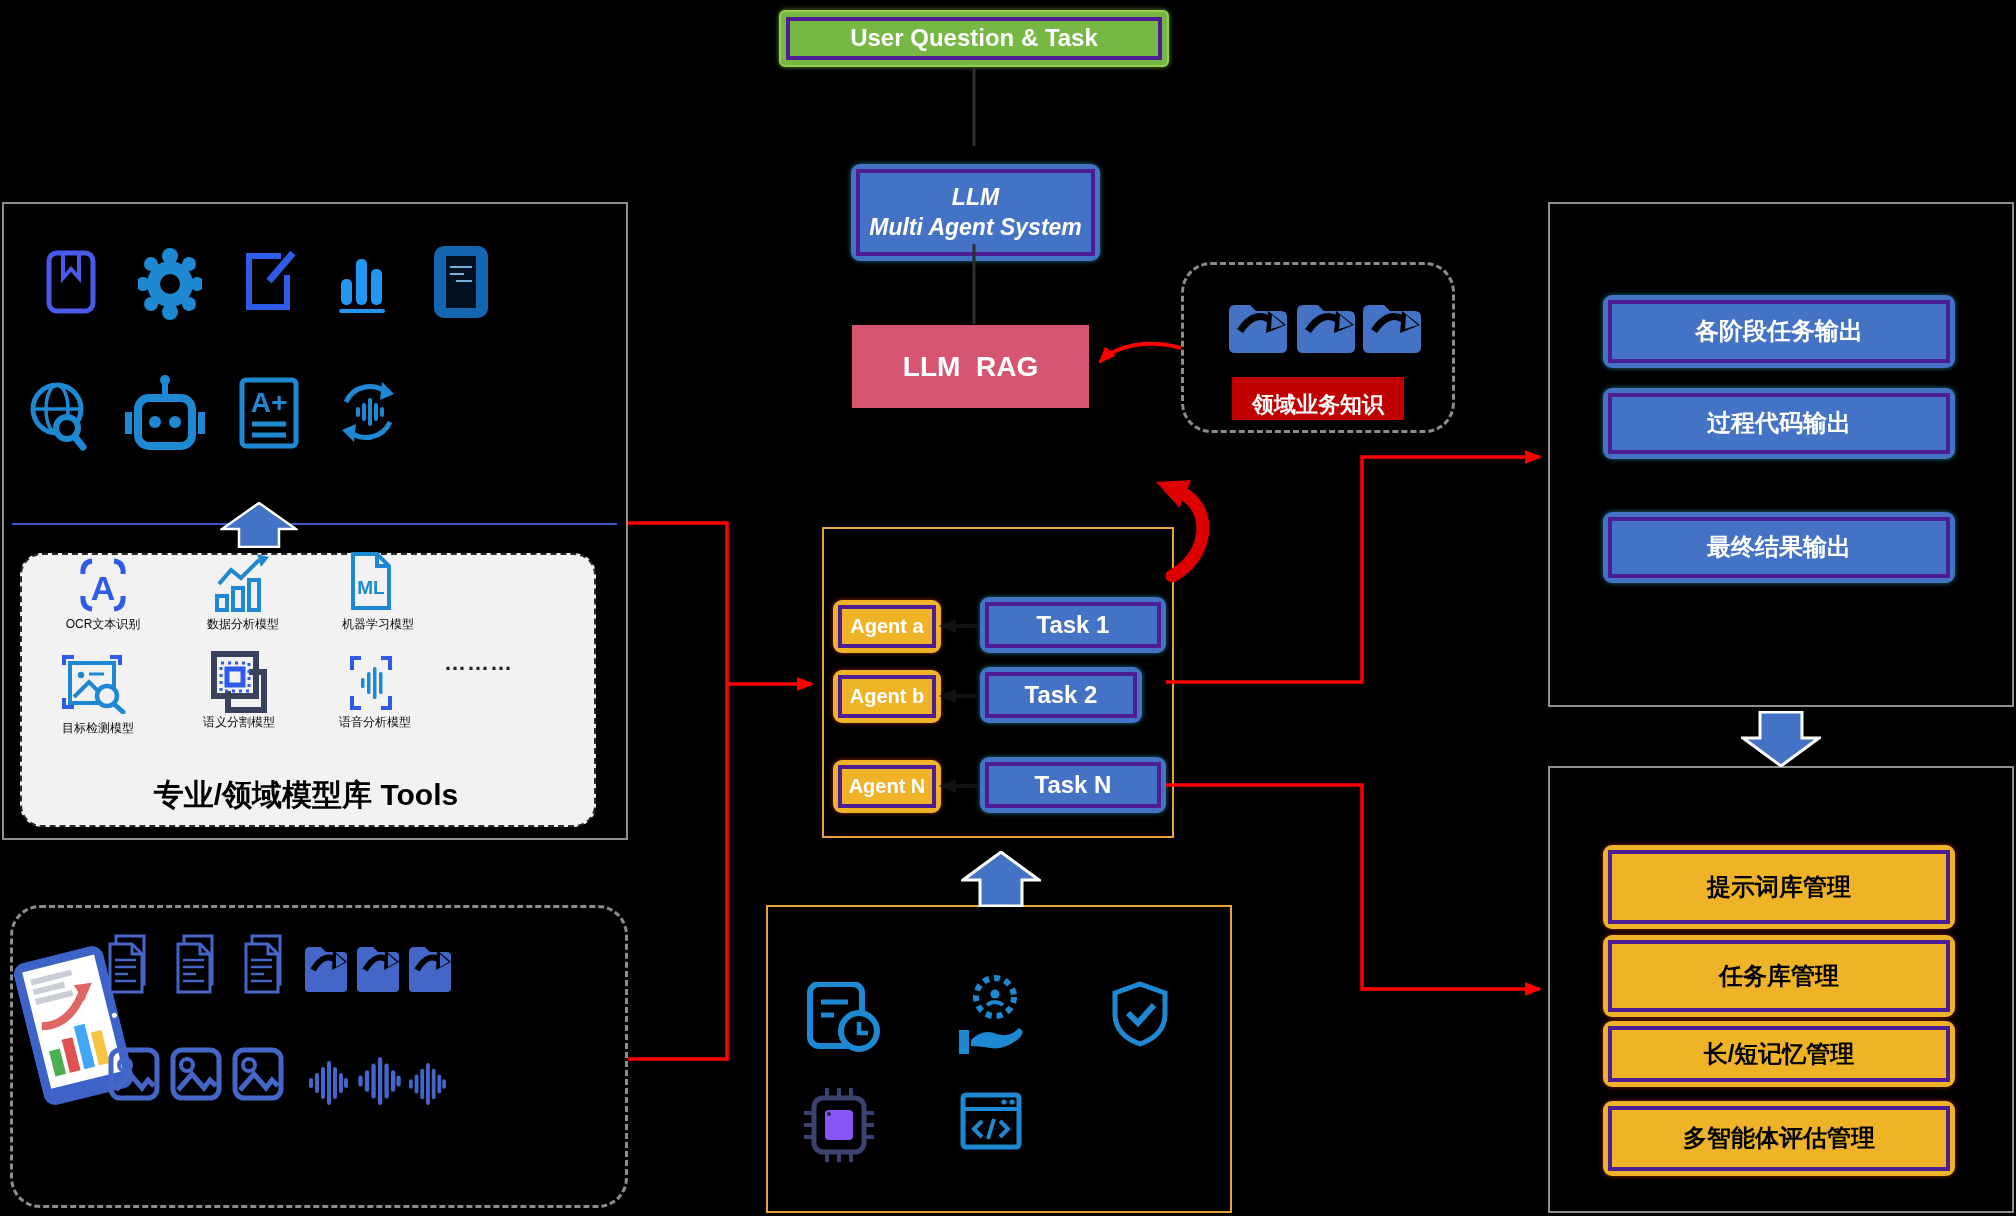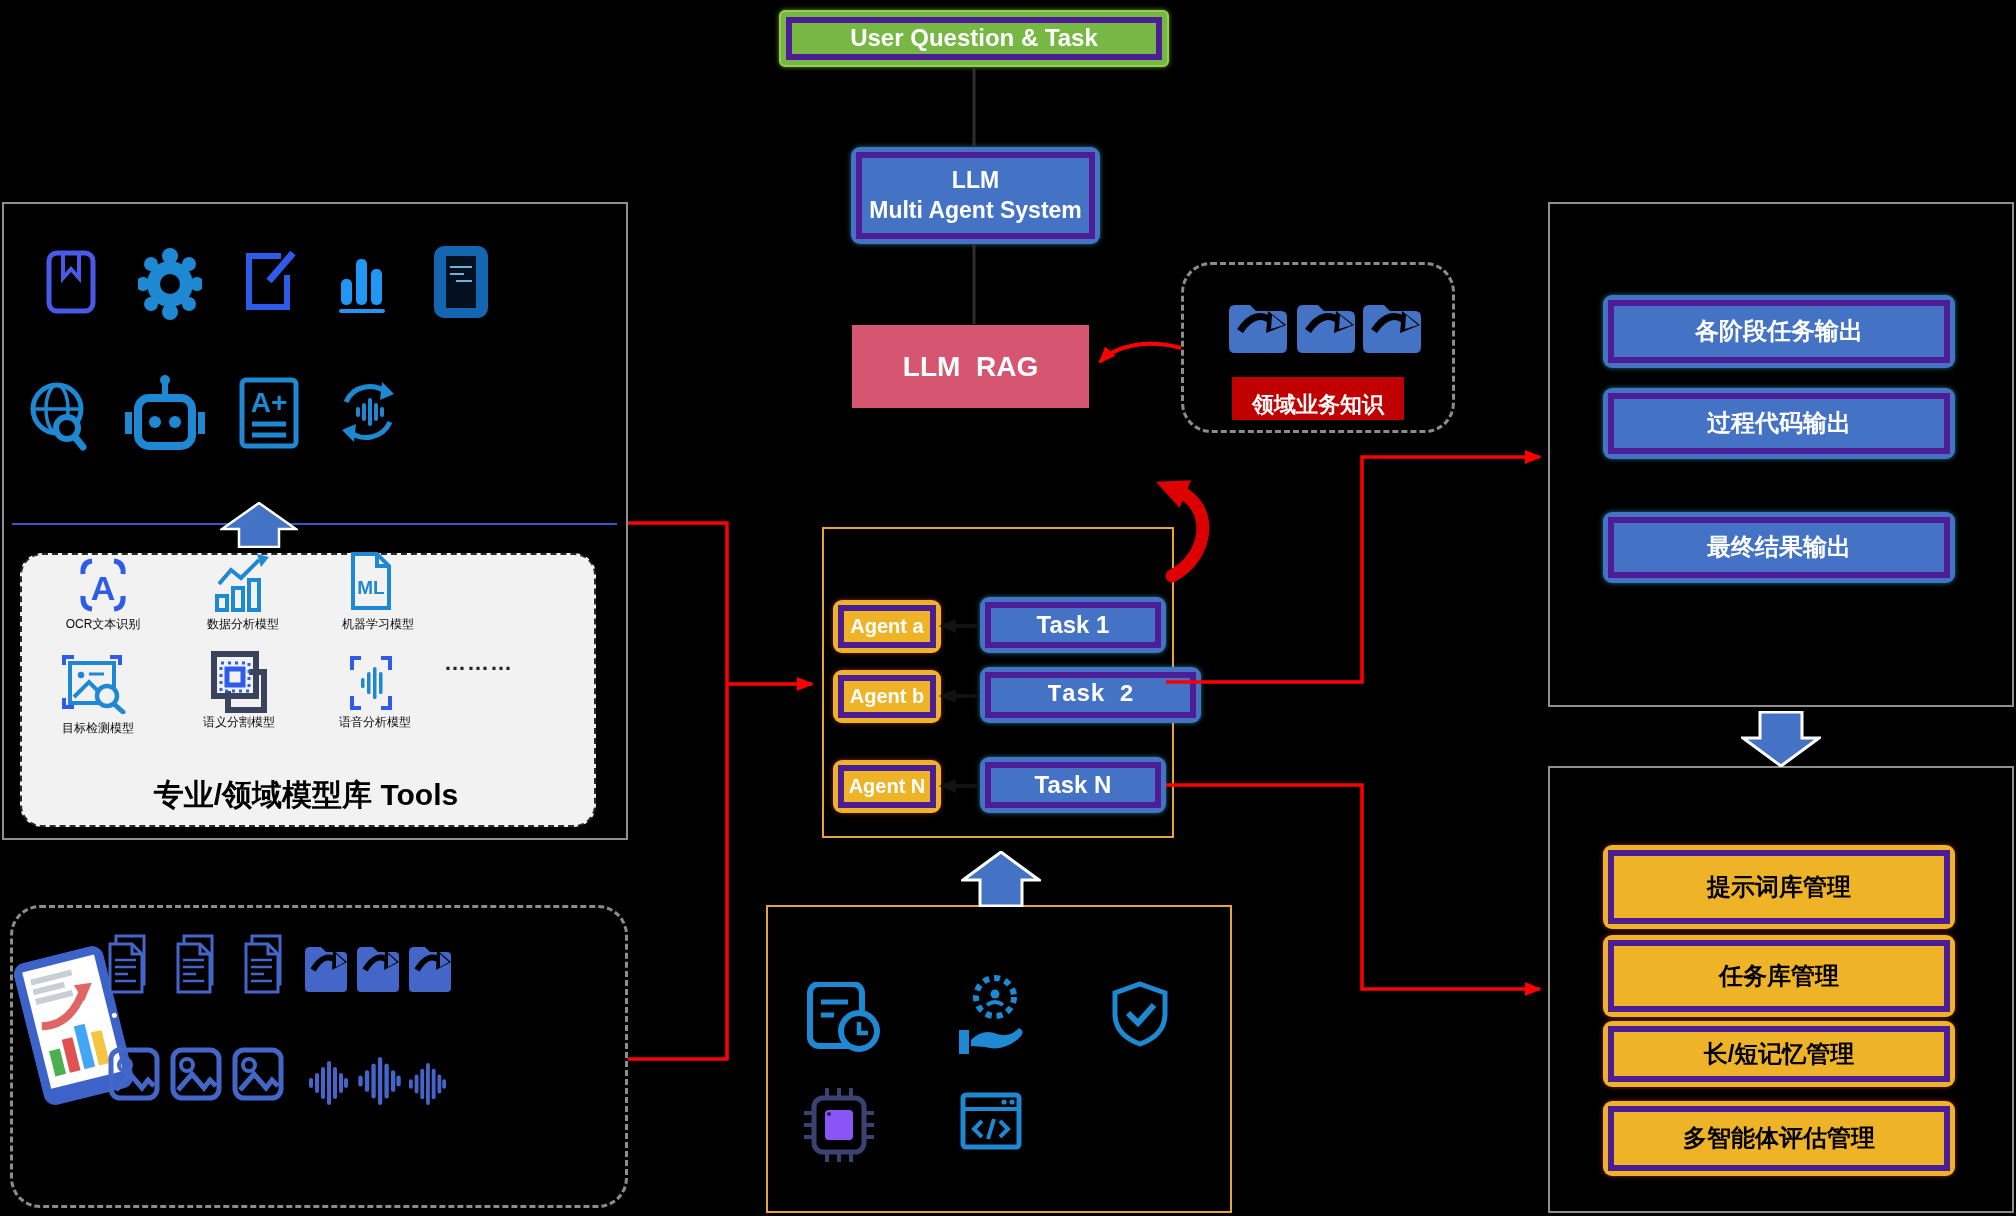--- a/index.html
+++ b/index.html
@@ -3,21 +3,21 @@
 <meta charset="utf-8">
 <style>
   html,body{margin:0;padding:0;background:#000;}
   #canvas{position:relative;width:2016px;height:1216px;background:#000;overflow:hidden;
           font-family:"Liberation Sans","DejaVu Sans",sans-serif;}
   .abs{position:absolute;box-sizing:border-box;}
   .panel{position:absolute;box-sizing:border-box;background:#000;border:2px solid #8f8f8f;z-index:1;}
   .dashedbox{position:absolute;box-sizing:border-box;background:#000;border:3px dashed #8c8c8c;border-radius:30px;z-index:1;}
   .orangeb{border:2px solid #E8A33D !important;}
   .fancy{position:absolute;box-sizing:border-box;display:flex;padding:5px;z-index:3;}
-  .fancy>.inner{flex:1;border:6px solid #4c1d95;display:flex;flex-direction:column;align-items:center;justify-content:center;
+  .fancy>.inner{flex:1;border:4px solid #4c1d95;display:flex;flex-direction:column;align-items:center;justify-content:center;
                 color:#fff;font-weight:bold;text-align:left;line-height:1.28;white-space:pre;}
   .green{background:#76B843;border:2px solid #94D14E;border-radius:6px;box-shadow:0 0 5px rgba(190,255,110,.55);}
   .blue{background:#4472C4;border-radius:9px;box-shadow:0 0 5px rgba(60,225,255,.5);}
   .gold{background:#EFB328;border-radius:9px;box-shadow:0 0 5px rgba(255,70,15,.55);}
   .gold>.inner{color:#fff;}
   .gold.tblack>.inner{color:#000;}
   .flatpink{position:absolute;background:#D65570;display:flex;align-items:center;justify-content:center;
             color:#fff;font-weight:bold;font-size:28px;white-space:pre;z-index:3;}
   .redlabel{position:absolute;background:#C00000;color:#fff;display:flex;align-items:flex-end;justify-content:center;
             font-weight:bold;font-size:22px;z-index:3;}
@@ -34,21 +34,21 @@
 </style>
 </head>
 <body>
 
 <div id="canvas">
 
   <div class="fancy green f-lg" style="left:779px;top:10px;width:390px;height:57px;">
     <div class="inner"><span>User Question &amp; Task</span></div>
   </div>
 
-  <div class="fancy blue" style="left:851px;top:147px;width:249px;height:97px;">
+  <div class="fancy blue" style="left:851px;top:164px;width:249px;height:97px;font-style:italic;">
     <div class="inner" style="font-size:23px;">
       <span>LLM</span>
       <span>Multi Agent System</span>
     </div>
   </div>
 
   <div class="flatpink" style="left:852px;top:325px;width:237px;height:83px;">
     <span>LLM  RAG</span>
   </div>
 
@@ -420,21 +420,21 @@
   <div class="fancy gold f-sm" style="left:833px;top:670px;width:108px;height:53px;">
     <div class="inner"><span>Agent b</span></div>
   </div>
   <div class="fancy gold f-sm" style="left:833px;top:760px;width:108px;height:53px;">
     <div class="inner"><span>Agent N</span></div>
   </div>
 
   <div class="fancy blue f-md" style="left:980px;top:597px;width:186px;height:56px;">
     <div class="inner"><span>Task 1</span></div>
   </div>
-  <div class="fancy blue f-md" style="left:980px;top:667px;width:221px;height:56px;font-family:Liberation Mono, monospace;">
+  <div class="fancy blue f-md" style="left:980px;top:667px;width:162px;height:56px;">
     <div class="inner"><span>Task 2</span></div>
   </div>
   <div class="fancy blue f-md" style="left:980px;top:757px;width:186px;height:56px;">
     <div class="inner"><span>Task N</span></div>
   </div>
 
   <div class="icon" style="left:961px;top:851px;z-index:4;">
     <svg width="80" height="56" viewBox="0 0 80 56">
         <polygon points="40,1 78,29 61,29 61,55 19,55 19,29 2,29" fill="#4472C4" stroke="#fff" stroke-width="3"></polygon>
       </svg>

